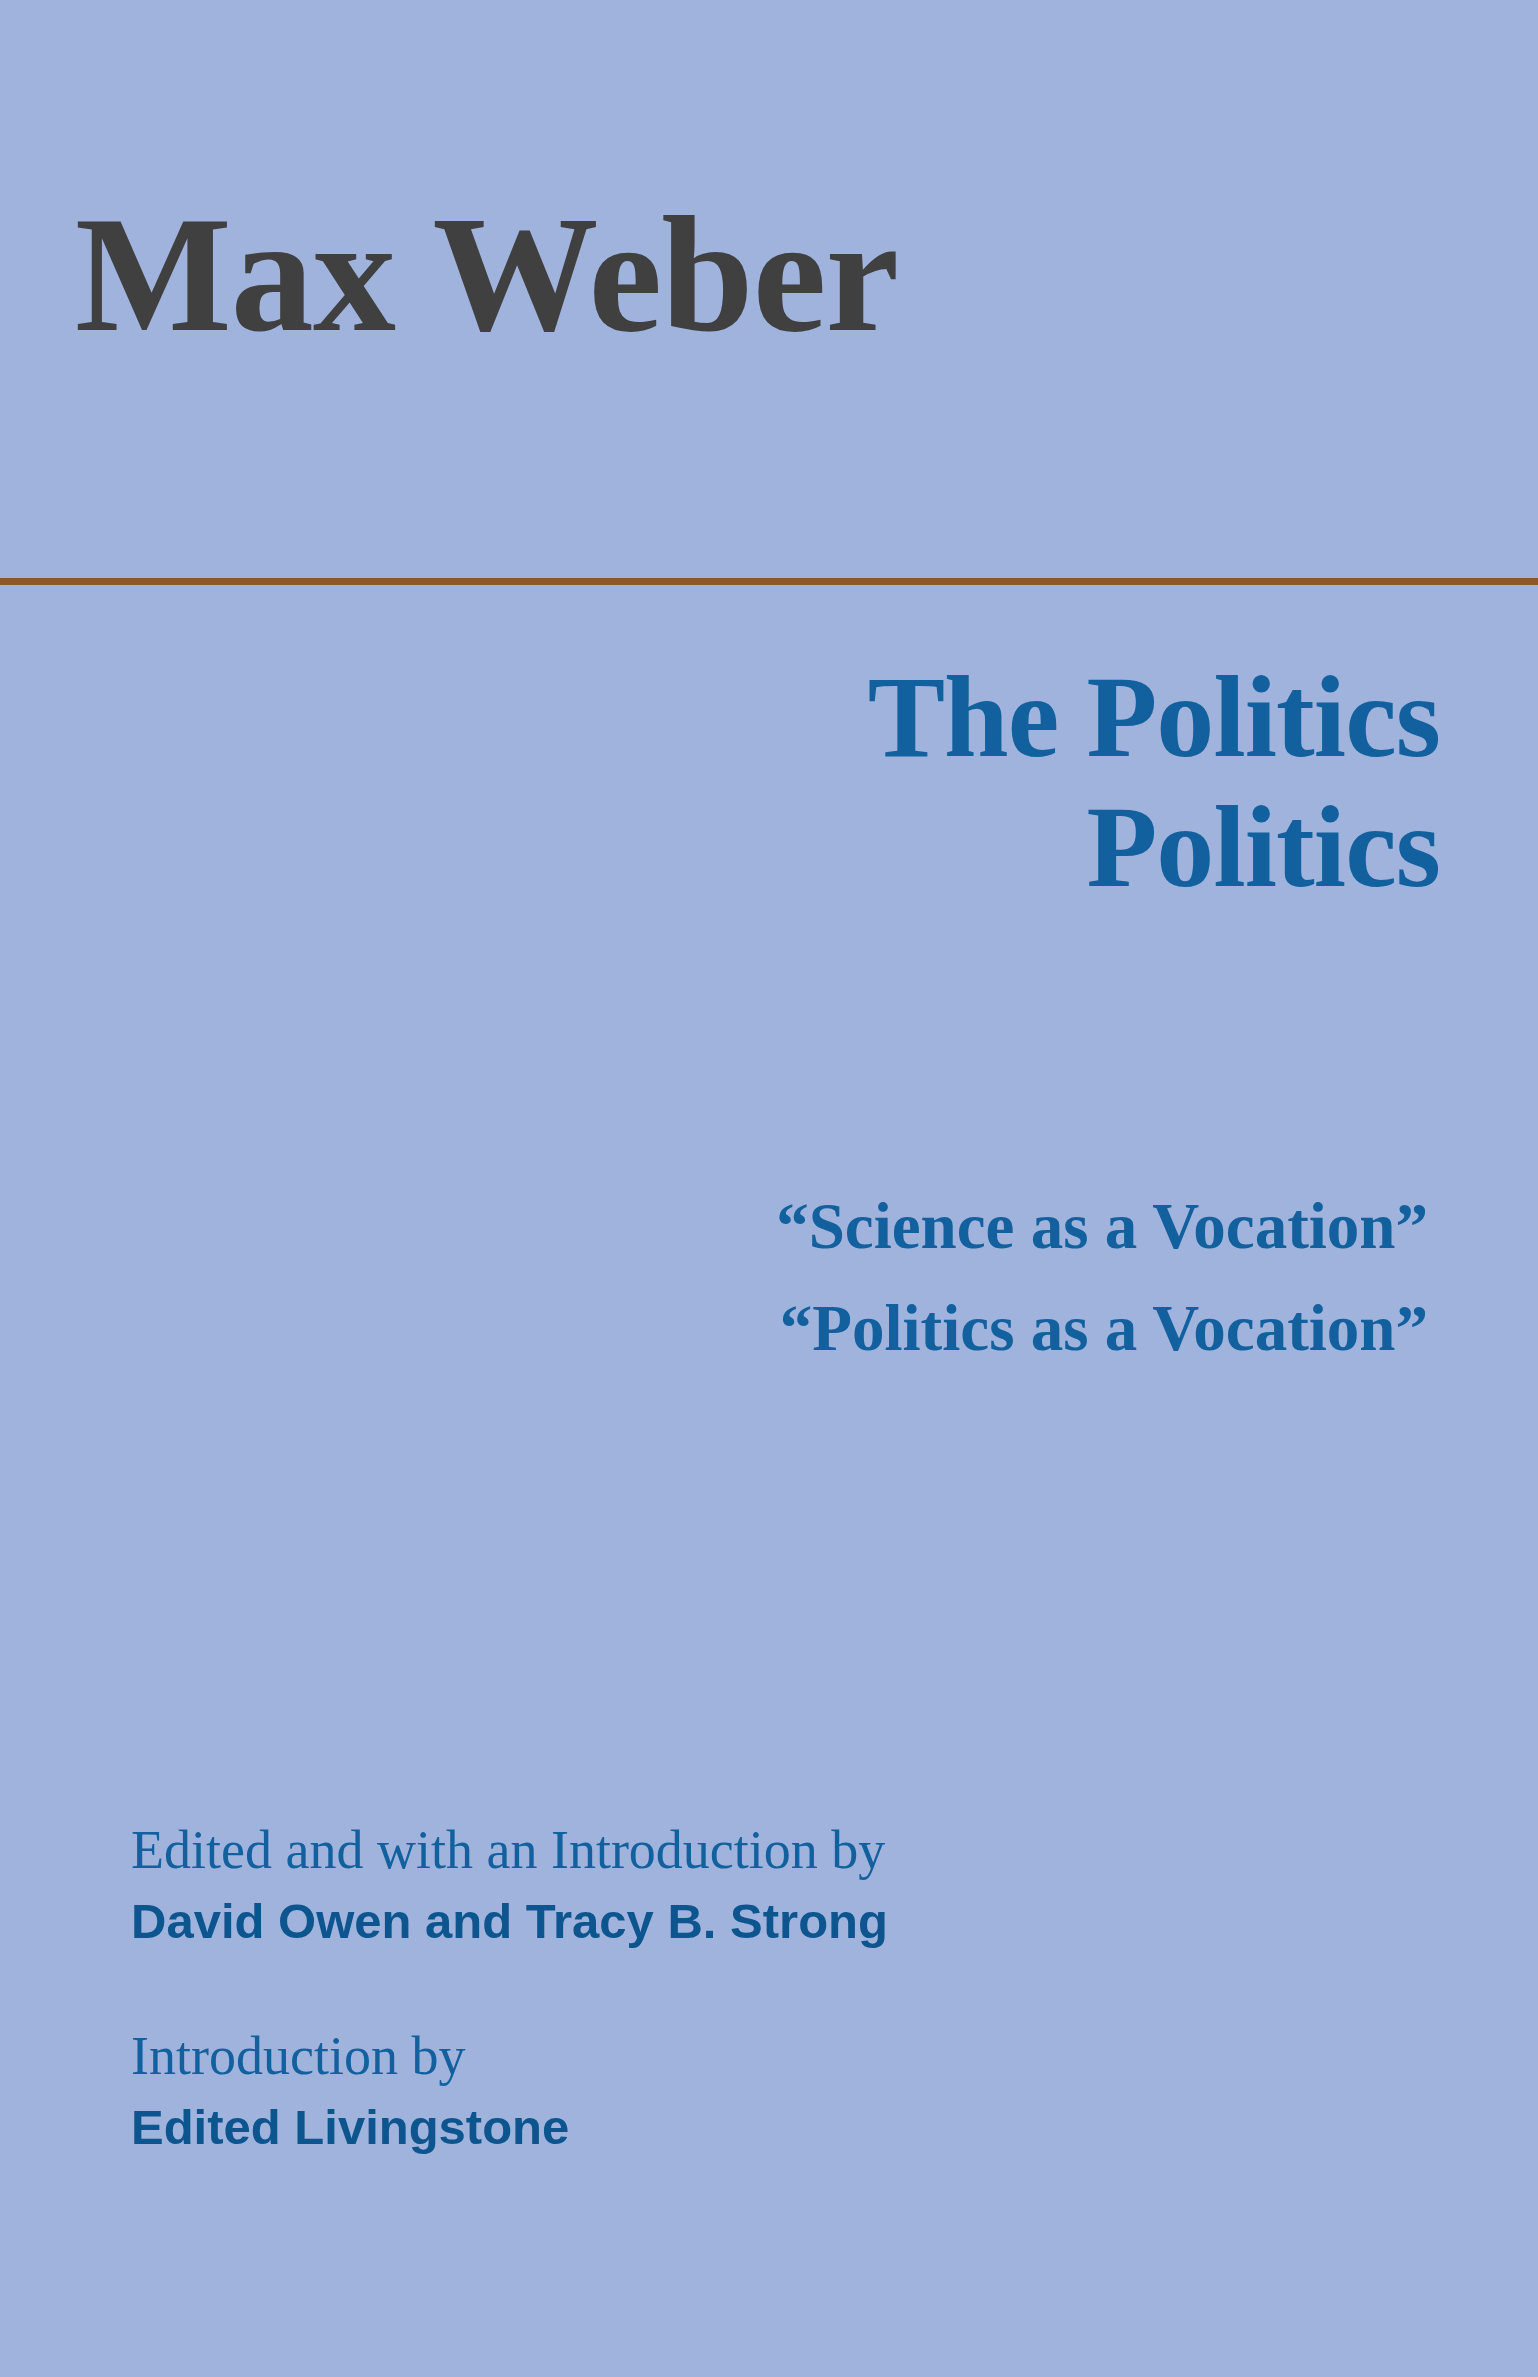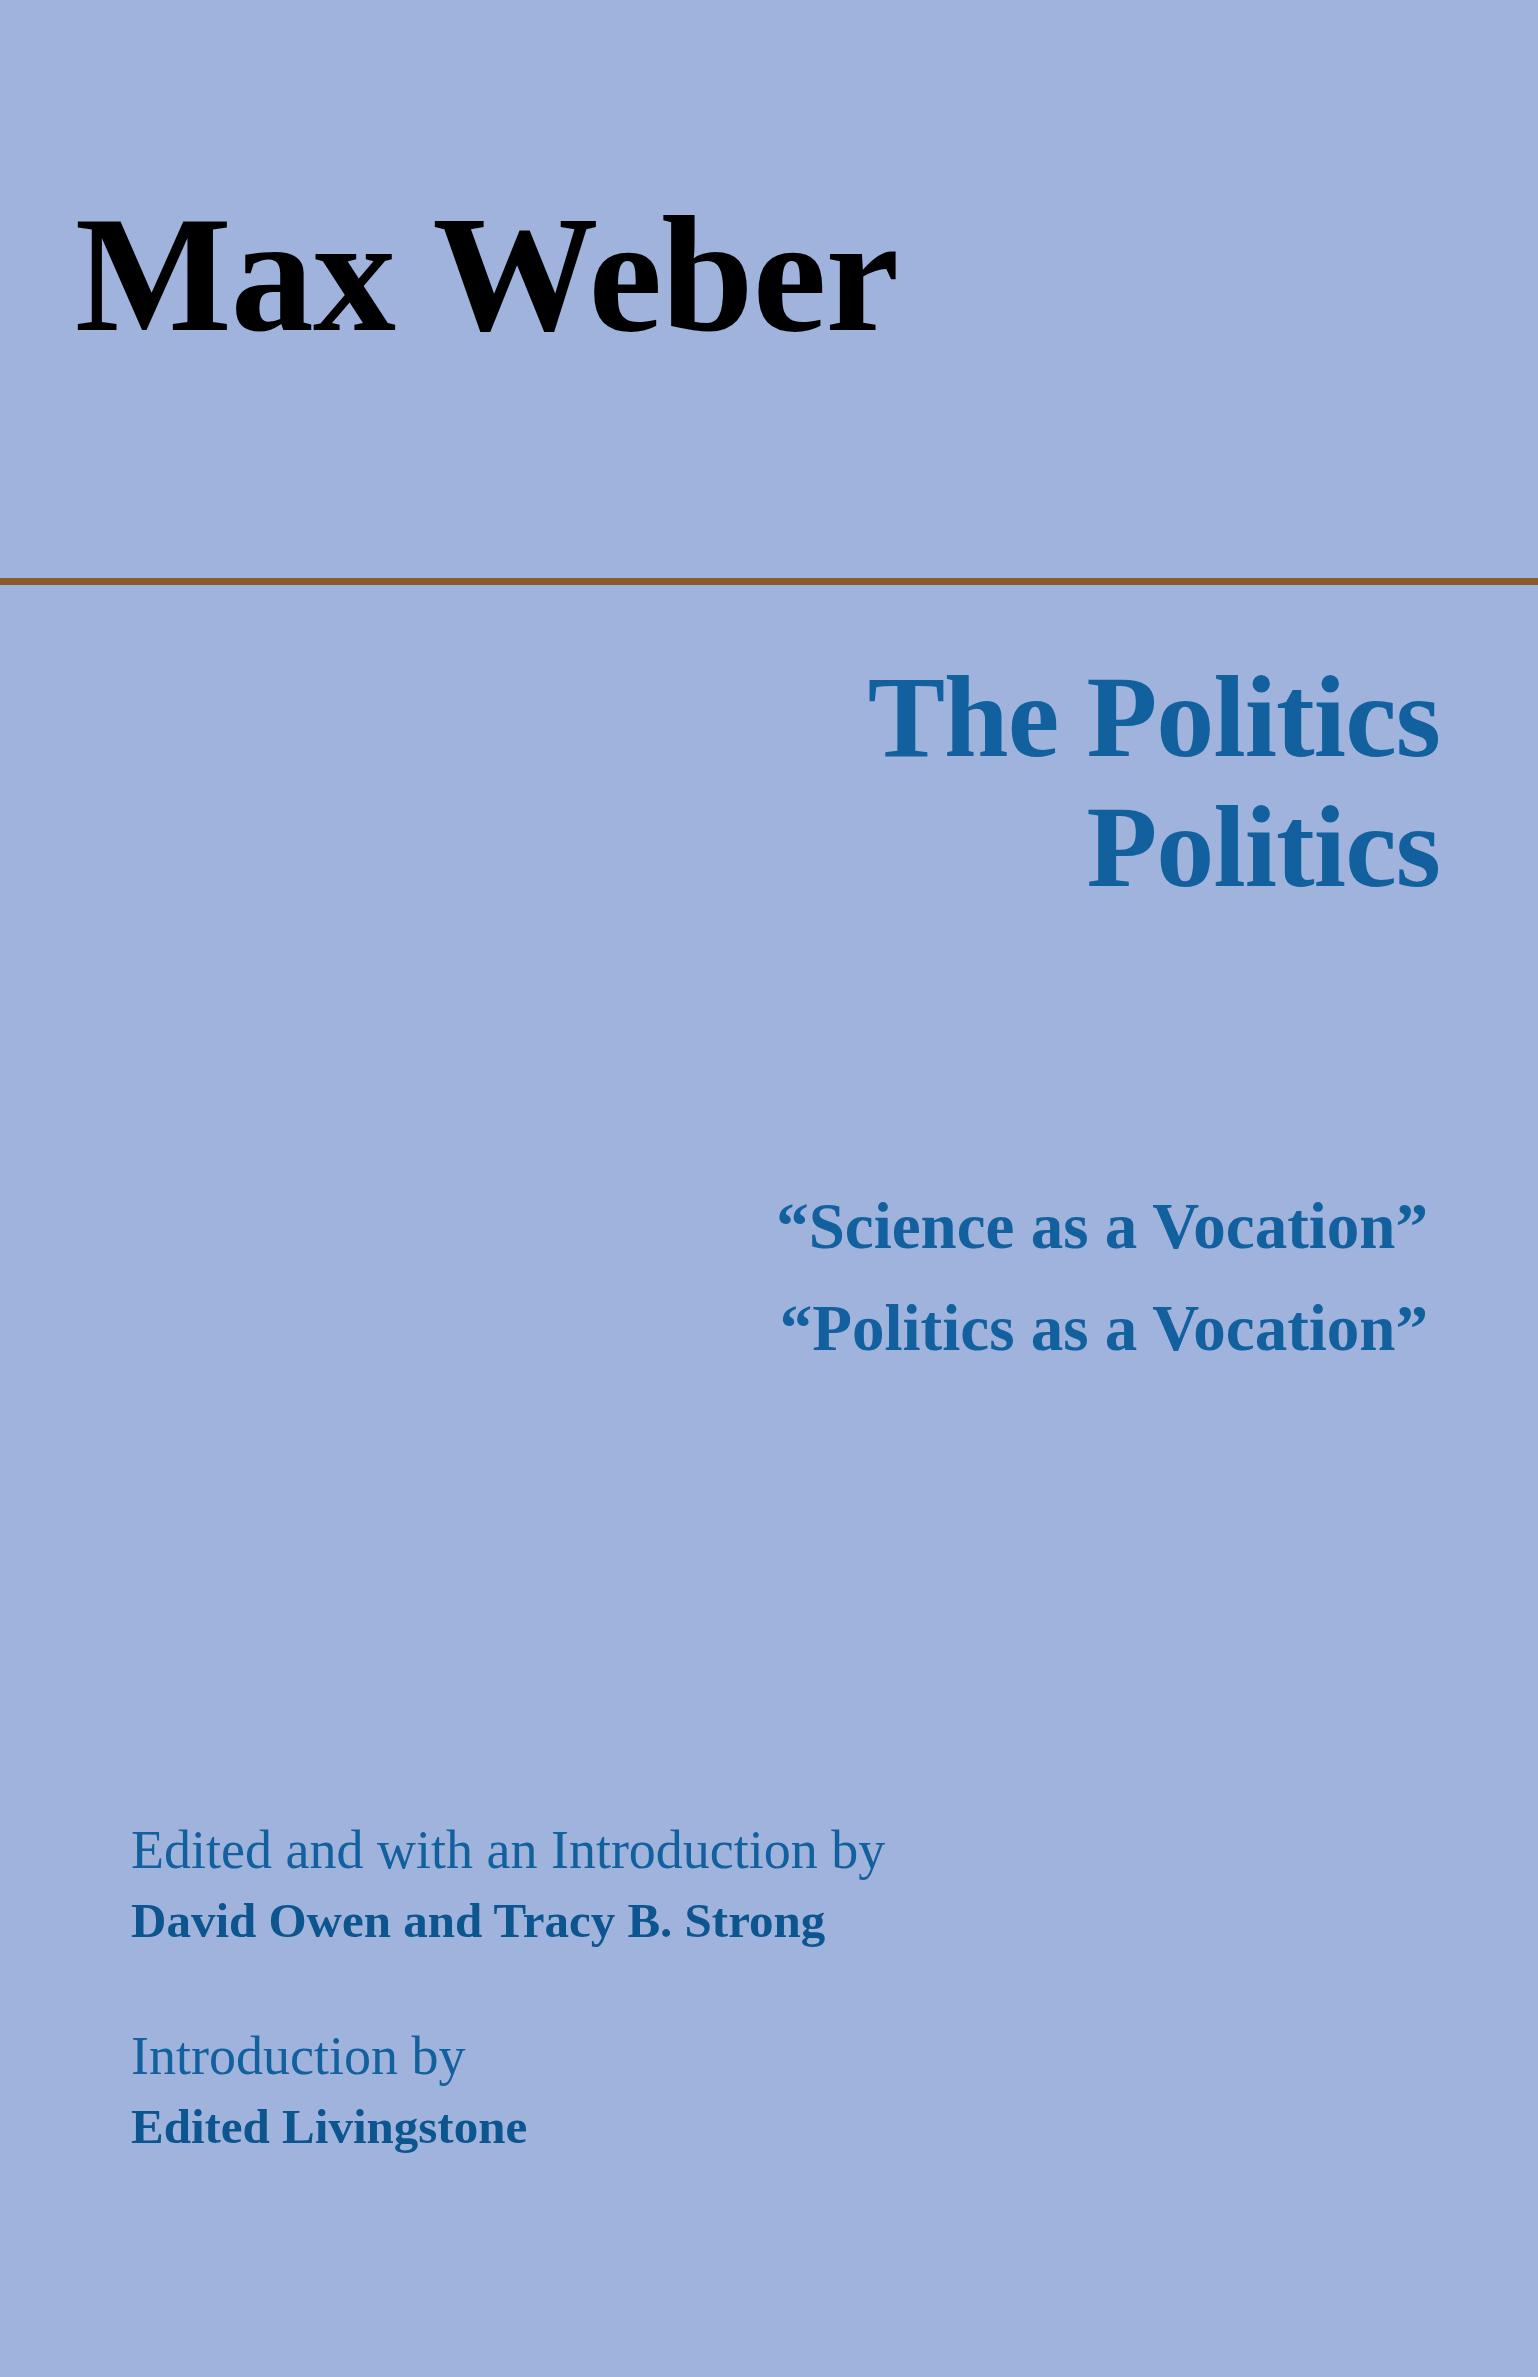--- a/index.html
+++ b/index.html
@@ -24,21 +24,21 @@
     position: absolute;
     top: 191px;
     left: 75px;
     right: 75px;
   }
   .author-name {
     font-family: "Liberation Serif", serif;
     font-weight: 700;
     font-size: 166px;
     line-height: 1.0;
-    color: #000000;
+    color: #404040;
     letter-spacing: -0.9px;
     margin: 0;
   }
   .rule {
     position: absolute;
     top: 578px;
     left: 0;
     width: 1538px;
     height: 6.5px;
     background: #8a5a2b;
@@ -88,21 +88,21 @@
   }
   .credit-role {
     font-family: "Liberation Serif", serif;
     font-weight: 400;
     font-size: 54px;
     line-height: 1.2;
     color: #12619e;
     margin: 0 0 9.3px 0;
   }
   .credit-people {
-    font-family: Liberation Serif, serif;
+    font-family: Liberation Sans, sans-serif;
     font-weight: 700;
     font-size: 49px;
     line-height: 1.2;
     color: #0d558e;
     margin: 0;
   }
 </style>
 </head>
 <body>
 

